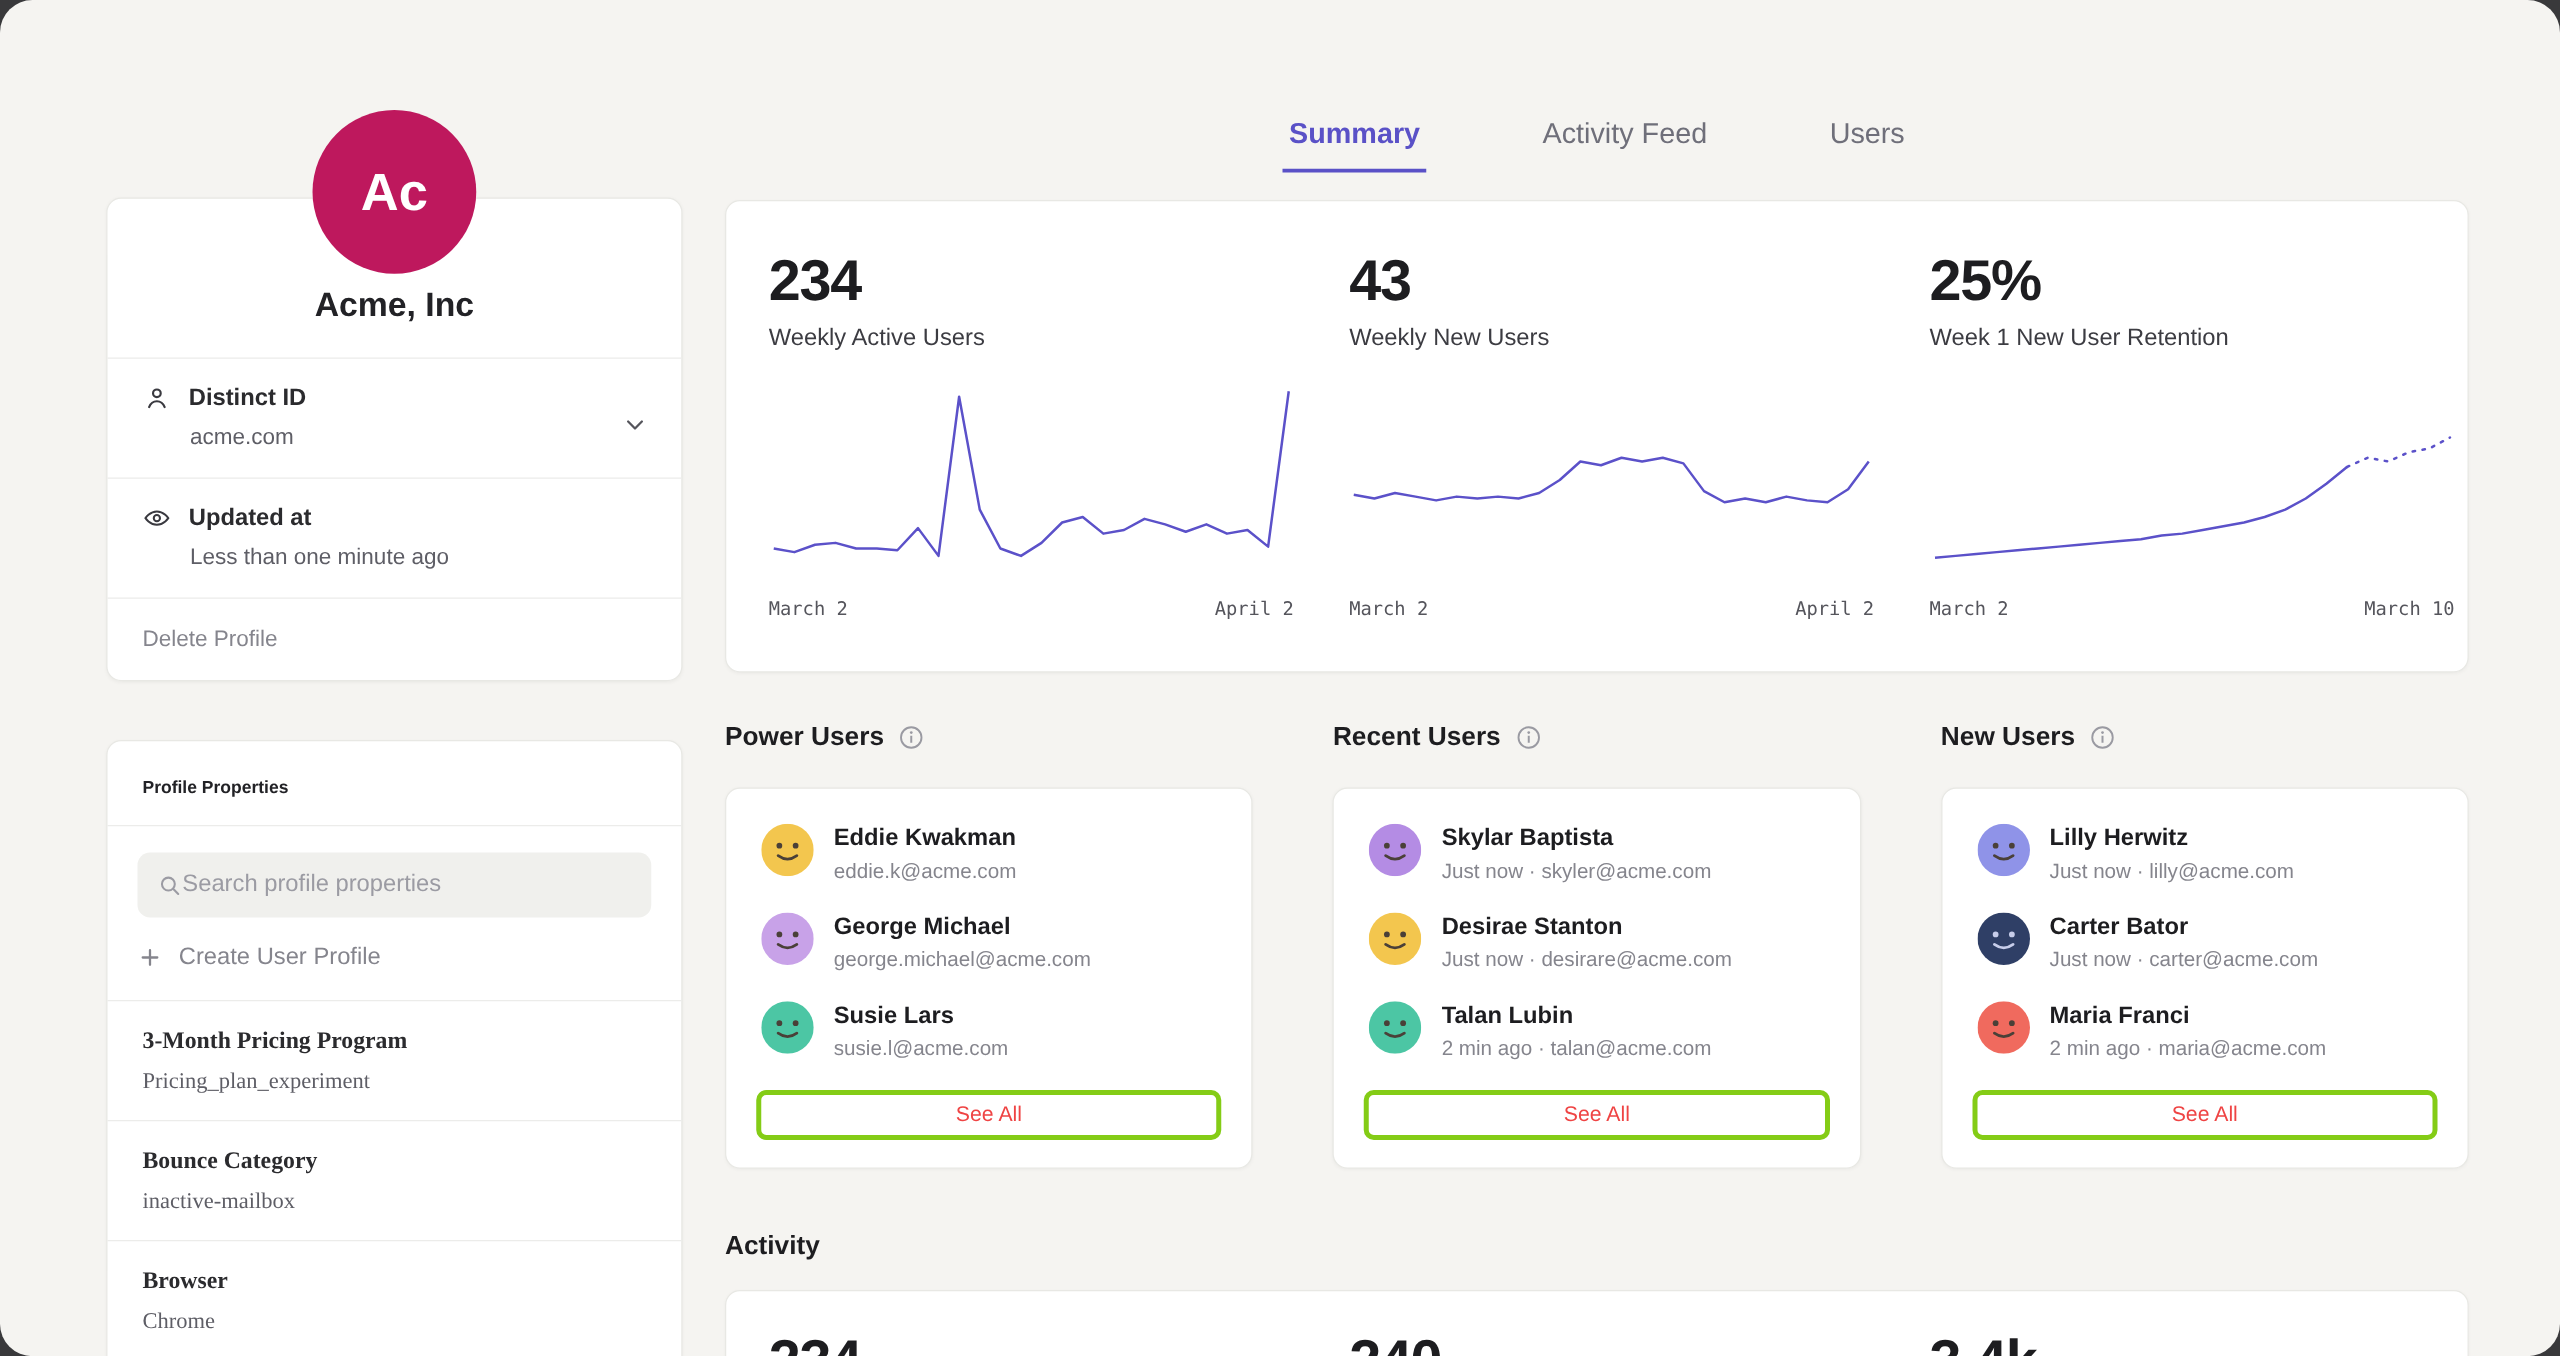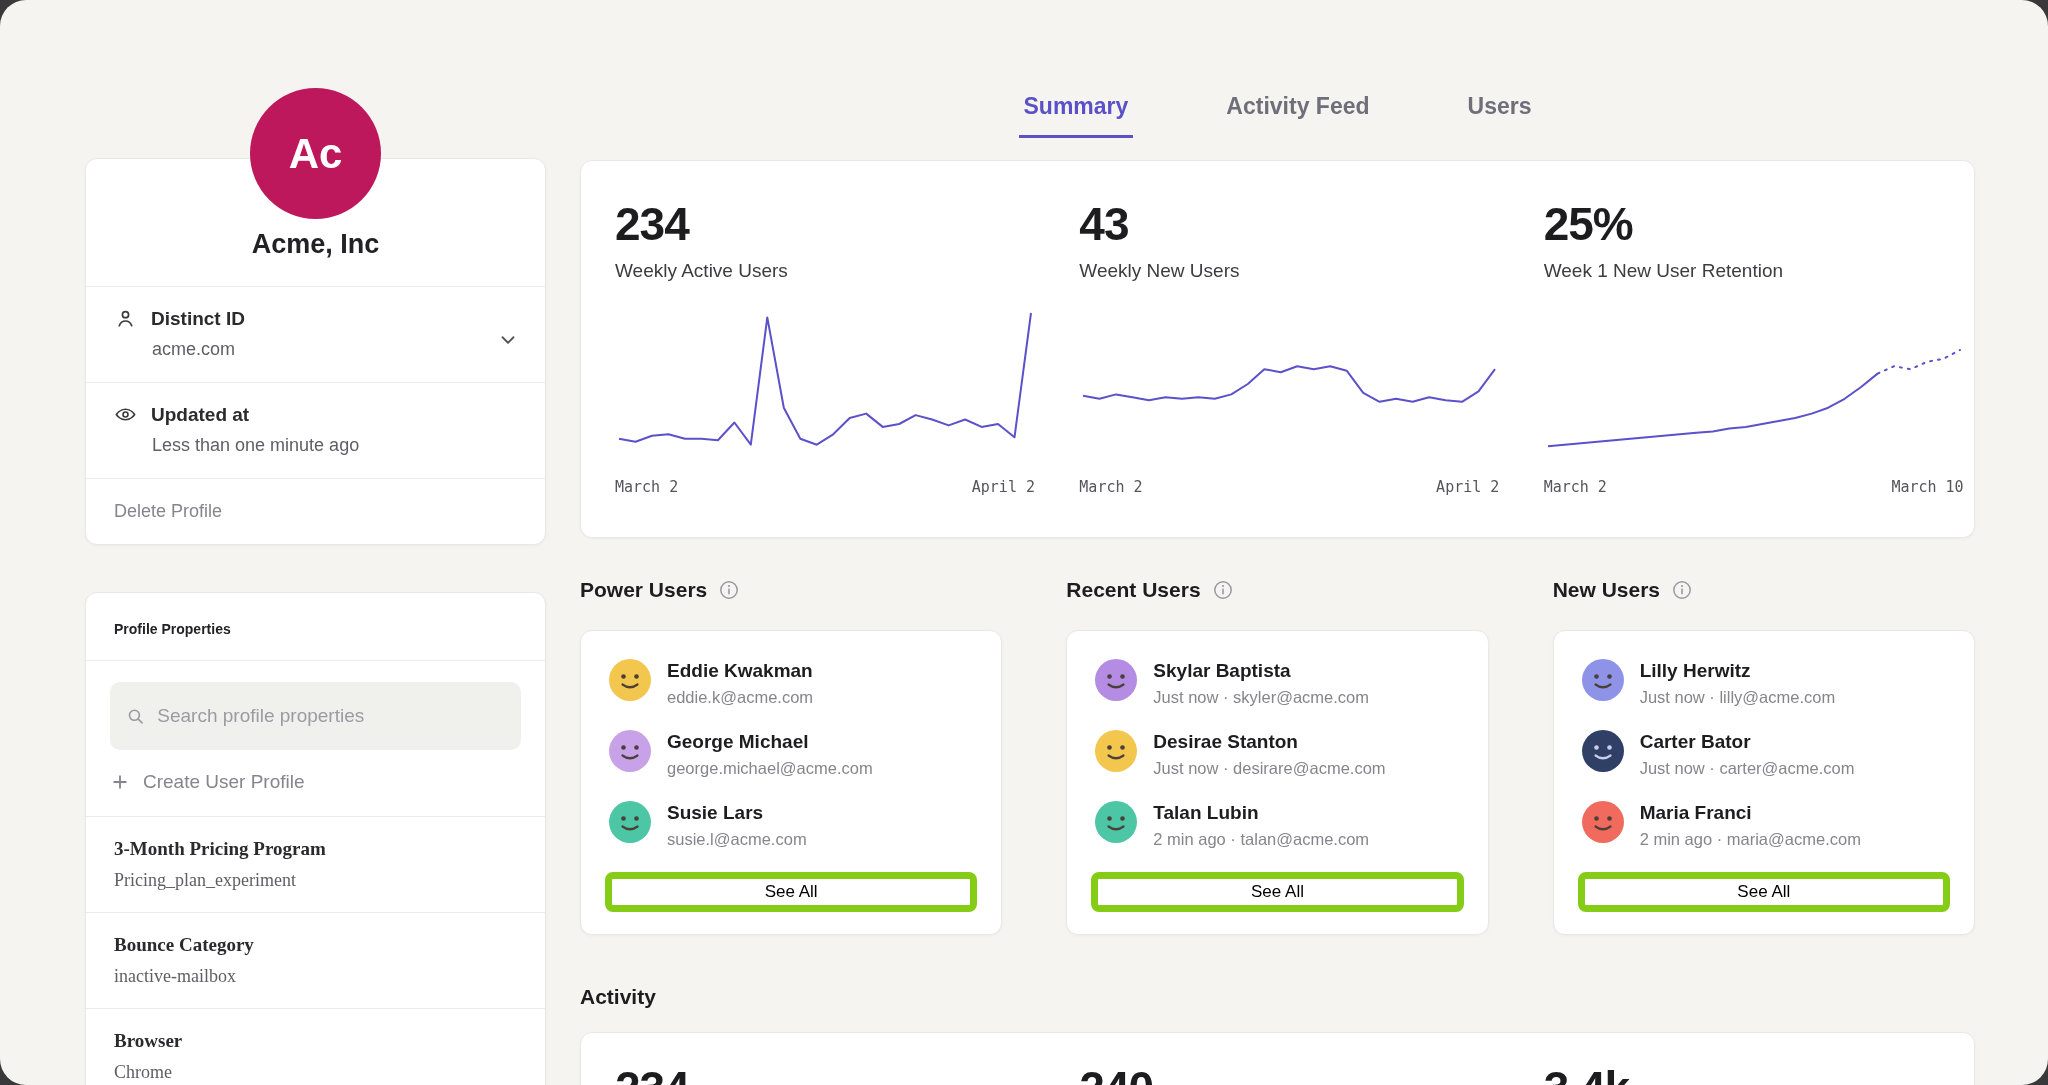--- a/index.html
+++ b/index.html
@@ -41,43 +41,43 @@
   .prow { position: relative; padding: 20px 28px; border-bottom: 1px solid #ececea; }
   .prow-head { display: flex; align-items: center; gap: 14px; font-size: 19px; font-weight: 600; color: #2b2b2e; }
   .prow-head svg { flex: 0 0 auto; }
   .prow-value { margin: 9px 0 2px 38px; font-size: 18px; color: #5e5e66; }
   .prow .chev { position: absolute; right: 26px; top: 42px; cursor: pointer; }
   .delete-row { padding: 22px 28px; font-size: 18px; color: #85858d; cursor: pointer; }
 
   .props-card { position: absolute; left: 85px; top: 592px; width: 461px; height: 620px; }
   .props-title { padding: 28px 28px 23px; font-size: 14px; font-weight: 600; color: #222226; border-bottom: 1px solid #ececea; }
   .search-wrap {
-    margin: 21px 24px 0; height: 68px;
+    margin: 21px 24px 0; height: 52px;
     background: #f0f0ed; border-radius: 10px;
-    display: flex; align-items: center; gap: 12px; padding: 0 16px;
+    display: flex; align-items: center; gap: 0; padding: 0 16px;
   }
   .search-wrap input {
     border: none; outline: none; background: transparent;
     font-family: "Liberation Sans", sans-serif;
     font-size: 19px; color: #333; width: 100%;
   }
   .search-wrap input::placeholder { color: #9b9ba3; }
   .create-row { display: flex; align-items: center; gap: 13px; margin: 21px 24px 23px; font-size: 19px; color: #85858d; cursor: pointer; }
   .prop-row { padding: 21px 28px; border-top: 1px solid #ececea; font-family: Liberation Serif, serif; }
   .prop-label { font-size: 19px; font-weight: 600; color: #2b2b2e; }
   .prop-value { margin-top: 10px; font-size: 18px; color: #5e5e66; }
 
   
   .tabs {
     position: absolute; left: 580px; top: 93px; width: 1395px;
     display: flex; justify-content: center; gap: 88px;
   }
   .tab {
     font-size: 23px; color: #6f6f7a; padding: 0 5px 15px;
-    cursor: pointer; border-bottom: 3px solid transparent; font-weight: bold;
+    cursor: pointer; border-bottom: 3px solid transparent;
   }
   .tab.active { color: var(--accent); font-weight: 600; border-bottom-color: var(--accent); }
 
   
   .stats-card { position: absolute; left: 580px; top: 160px; width: 1395px; height: 378px; display: flex; }
   .stat-col { flex: 1; padding: 36px 0 0 34px; }
   .stat-value { font-size: 46px; font-weight: 700; color: #1d1d20; letter-spacing: -1px; }
   .stat-label { margin-top: 9px; font-size: 19px; color: #3c3c42; }
   .chart-wrap { margin-top: 16px; width: 420px; height: 168px; }
   .axis-row {
@@ -89,23 +89,23 @@
   .lists-row { position: absolute; left: 580px; top: 578px; width: 1395px; display: flex; gap: 64px; }
   .list-col { width: 437px; }
   .list-title { display: flex; align-items: center; gap: 12px; font-size: 21px; font-weight: 700; color: #1d1d20; margin-bottom: 28px; }
   .user-card { position: relative; height: 305px; padding: 28px 28px 0; }
   .user-row { display: flex; gap: 16px; margin-bottom: 23px; align-items: flex-start; cursor: pointer; }
   .user-meta { padding-top: 1px; }
   .user-name { font-size: 19px; font-weight: 600; color: #1d1d20; }
   .user-sub { margin-top: 6px; font-size: 16.5px; color: #85858d; }
   .see-all {
     position: absolute; left: 24px; right: 24px; bottom: 22px; height: 40px;
-    border: 7px solid #84cc16; border-radius: 8px; background: #fff;
+    border: 4px solid #84cc16; border-radius: 8px; background: #fff;
     display: flex; align-items: center; justify-content: center;
-    font-size: 17px; color: #000000; cursor: pointer; margin-top: 12px;
+    font-size: 17px; color: #ef4444; cursor: pointer; margin-top: 12px;
   }
 
   
   .activity-title { position: absolute; left: 580px; top: 985px; font-size: 21px; font-weight: 700; color: #1d1d20; }
   .activity-card { position: absolute; left: 580px; top: 1032px; width: 1395px; height: 160px; display: flex; }
   .activity-col { flex: 1; padding: 28px 0 0 34px; }
   .activity-value { font-size: 46px; font-weight: 700; color: #1d1d20; letter-spacing: -1px; }
 </style>
 </head>
 <body>

